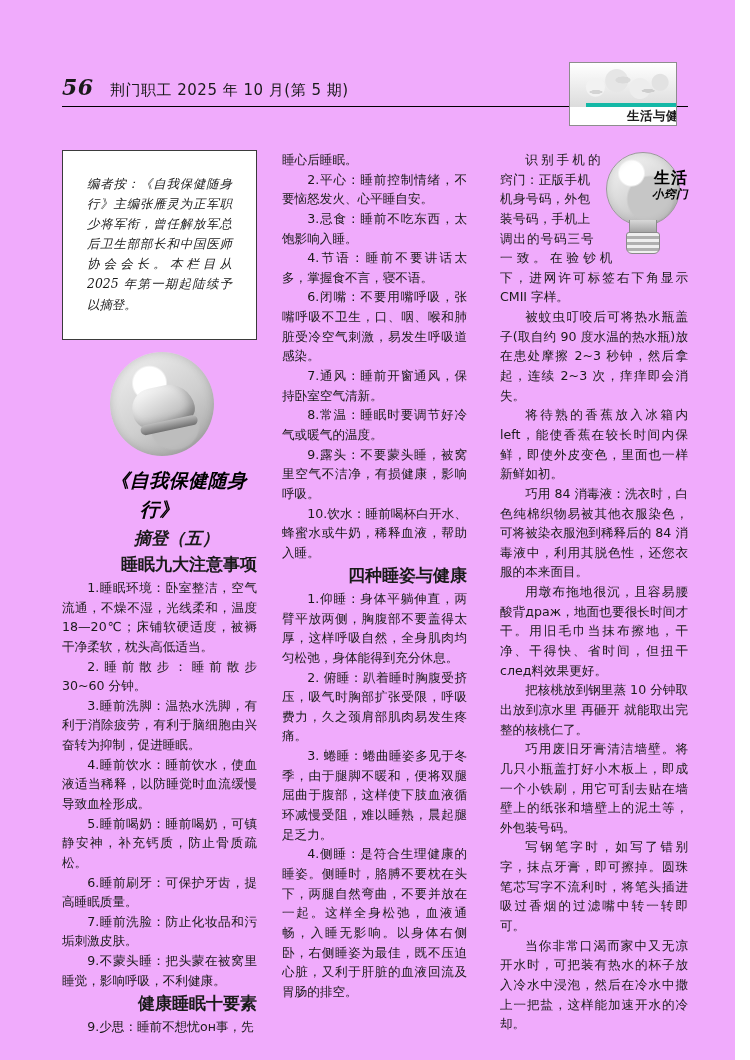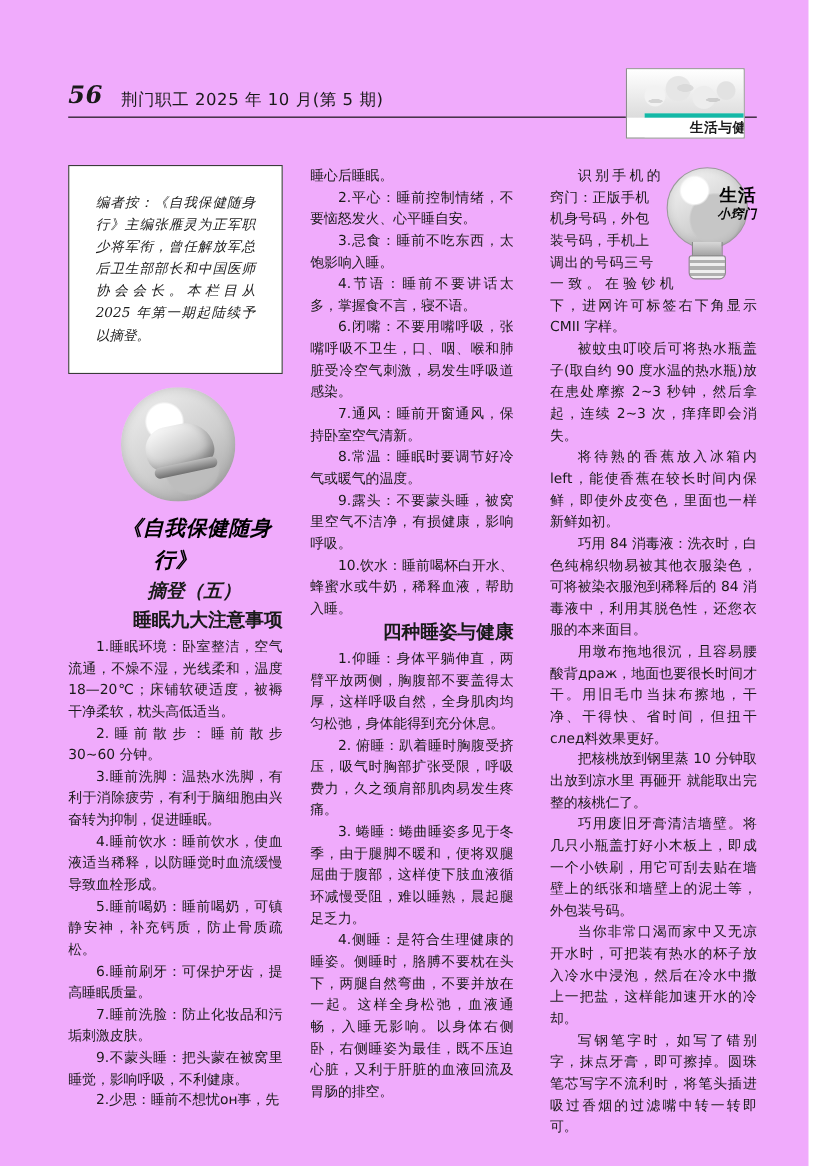--- a/index.html
+++ b/index.html
@@ -294,21 +294,22 @@
     <p class="subhead">睡眠九大注意事项</p>
     <p>1.睡眠环境：卧室整洁，空气流通，不燥不湿，光线柔和，温度18—20℃；床铺软硬适度，被褥干净柔软，枕头高低适当。</p>
     <p>2.睡前散步：睡前散步 30~60 分钟。</p>
     <p>3.睡前洗脚：温热水洗脚，有利于消除疲劳，有利于脑细胞由兴奋转为抑制，促进睡眠。</p>
     <p>4.睡前饮水：睡前饮水，使血液适当稀释，以防睡觉时血流缓慢导致血栓形成。</p>
     <p>5.睡前喝奶：睡前喝奶，可镇静安神，补充钙质，防止骨质疏松。</p>
     <p>6.睡前刷牙：可保护牙齿，提高睡眠质量。</p>
     <p>7.睡前洗脸：防止化妆品和污垢刺激皮肤。</p>
     <p>9.不蒙头睡：把头蒙在被窝里睡觉，影响呼吸，不利健康。</p>
 
-    <p>2.少思：睡前不想忧он事，先</p>
+    <p class="subhead">健康睡眠十要素</p>
+    <p>9.少思：睡前不想忧он事，先</p>
   </div>
 
   <div class="col col2">
     <p class="noind">睡心后睡眠。</p>
     <p>2.平心：睡前控制情绪，不要恼怒发火、心平睡自安。</p>
     <p>3.忌食：睡前不吃东西，太饱影响入睡。</p>
     <p>4.节语：睡前不要讲话太多，掌握食不言，寝不语。</p>
     <p>6.闭嘴：不要用嘴呼吸，张嘴呼吸不卫生，口、咽、喉和肺脏受冷空气刺激，易发生呼吸道感染。</p>
     <p>7.通风：睡前开窗通风，保持卧室空气清新。</p>
     <p>8.常温：睡眠时要调节好冷气或暖气的温度。</p>
@@ -331,17 +332,17 @@
       <div class="word-bottom">小窍门</div>
     </div>
 
     <p>识别手机的窍门：正版手机机身号码，外包装号码，手机上调出的号码三号一致。在验钞机下，进网许可标签右下角显示 CMII 字样。</p>
     <p>被蚊虫叮咬后可将热水瓶盖子(取自约 90 度水温的热水瓶)放在患处摩擦 2~3 秒钟，然后拿起，连续 2~3 次，痒痒即会消失。</p>
     <p>将待熟的香蕉放入冰箱内left，能使香蕉在较长时间内保鲜，即使外皮变色，里面也一样新鲜如初。</p>
     <p>巧用 84 消毒液：洗衣时，白色纯棉织物易被其他衣服染色，可将被染衣服泡到稀释后的 84 消毒液中，利用其脱色性，还您衣服的本来面目。</p>
     <p>用墩布拖地很沉，且容易腰酸背драж，地面也要很长时间才干。用旧毛巾当抹布擦地，干净、干得快、省时间，但扭干след料效果更好。</p>
     <p>把核桃放到钢里蒸 10 分钟取出放到凉水里 再砸开 就能取出完整的核桃仁了。</p>
     <p>巧用废旧牙膏清洁墙壁。将几只小瓶盖打好小木板上，即成一个小铁刷，用它可刮去贴在墙壁上的纸张和墙壁上的泥土等，外包装号码。</p>
+    <p>写钢笔字时，如写了错别字，抹点牙膏，即可擦掉。圆珠笔芯写字不流利时，将笔头插进吸过香烟的过滤嘴中转一转即可。</p>
     <p>当你非常口渴而家中又无凉开水时，可把装有热水的杯子放入冷水中浸泡，然后在冷水中撒上一把盐，这样能加速开水的冷却。</p>
-    <p>写钢笔字时，如写了错别字，抹点牙膏，即可擦掉。圆珠笔芯写字不流利时，将笔头插进吸过香烟的过滤嘴中转一转即可。</p>
   </div>
 
 </div>
 
 </body></html>

